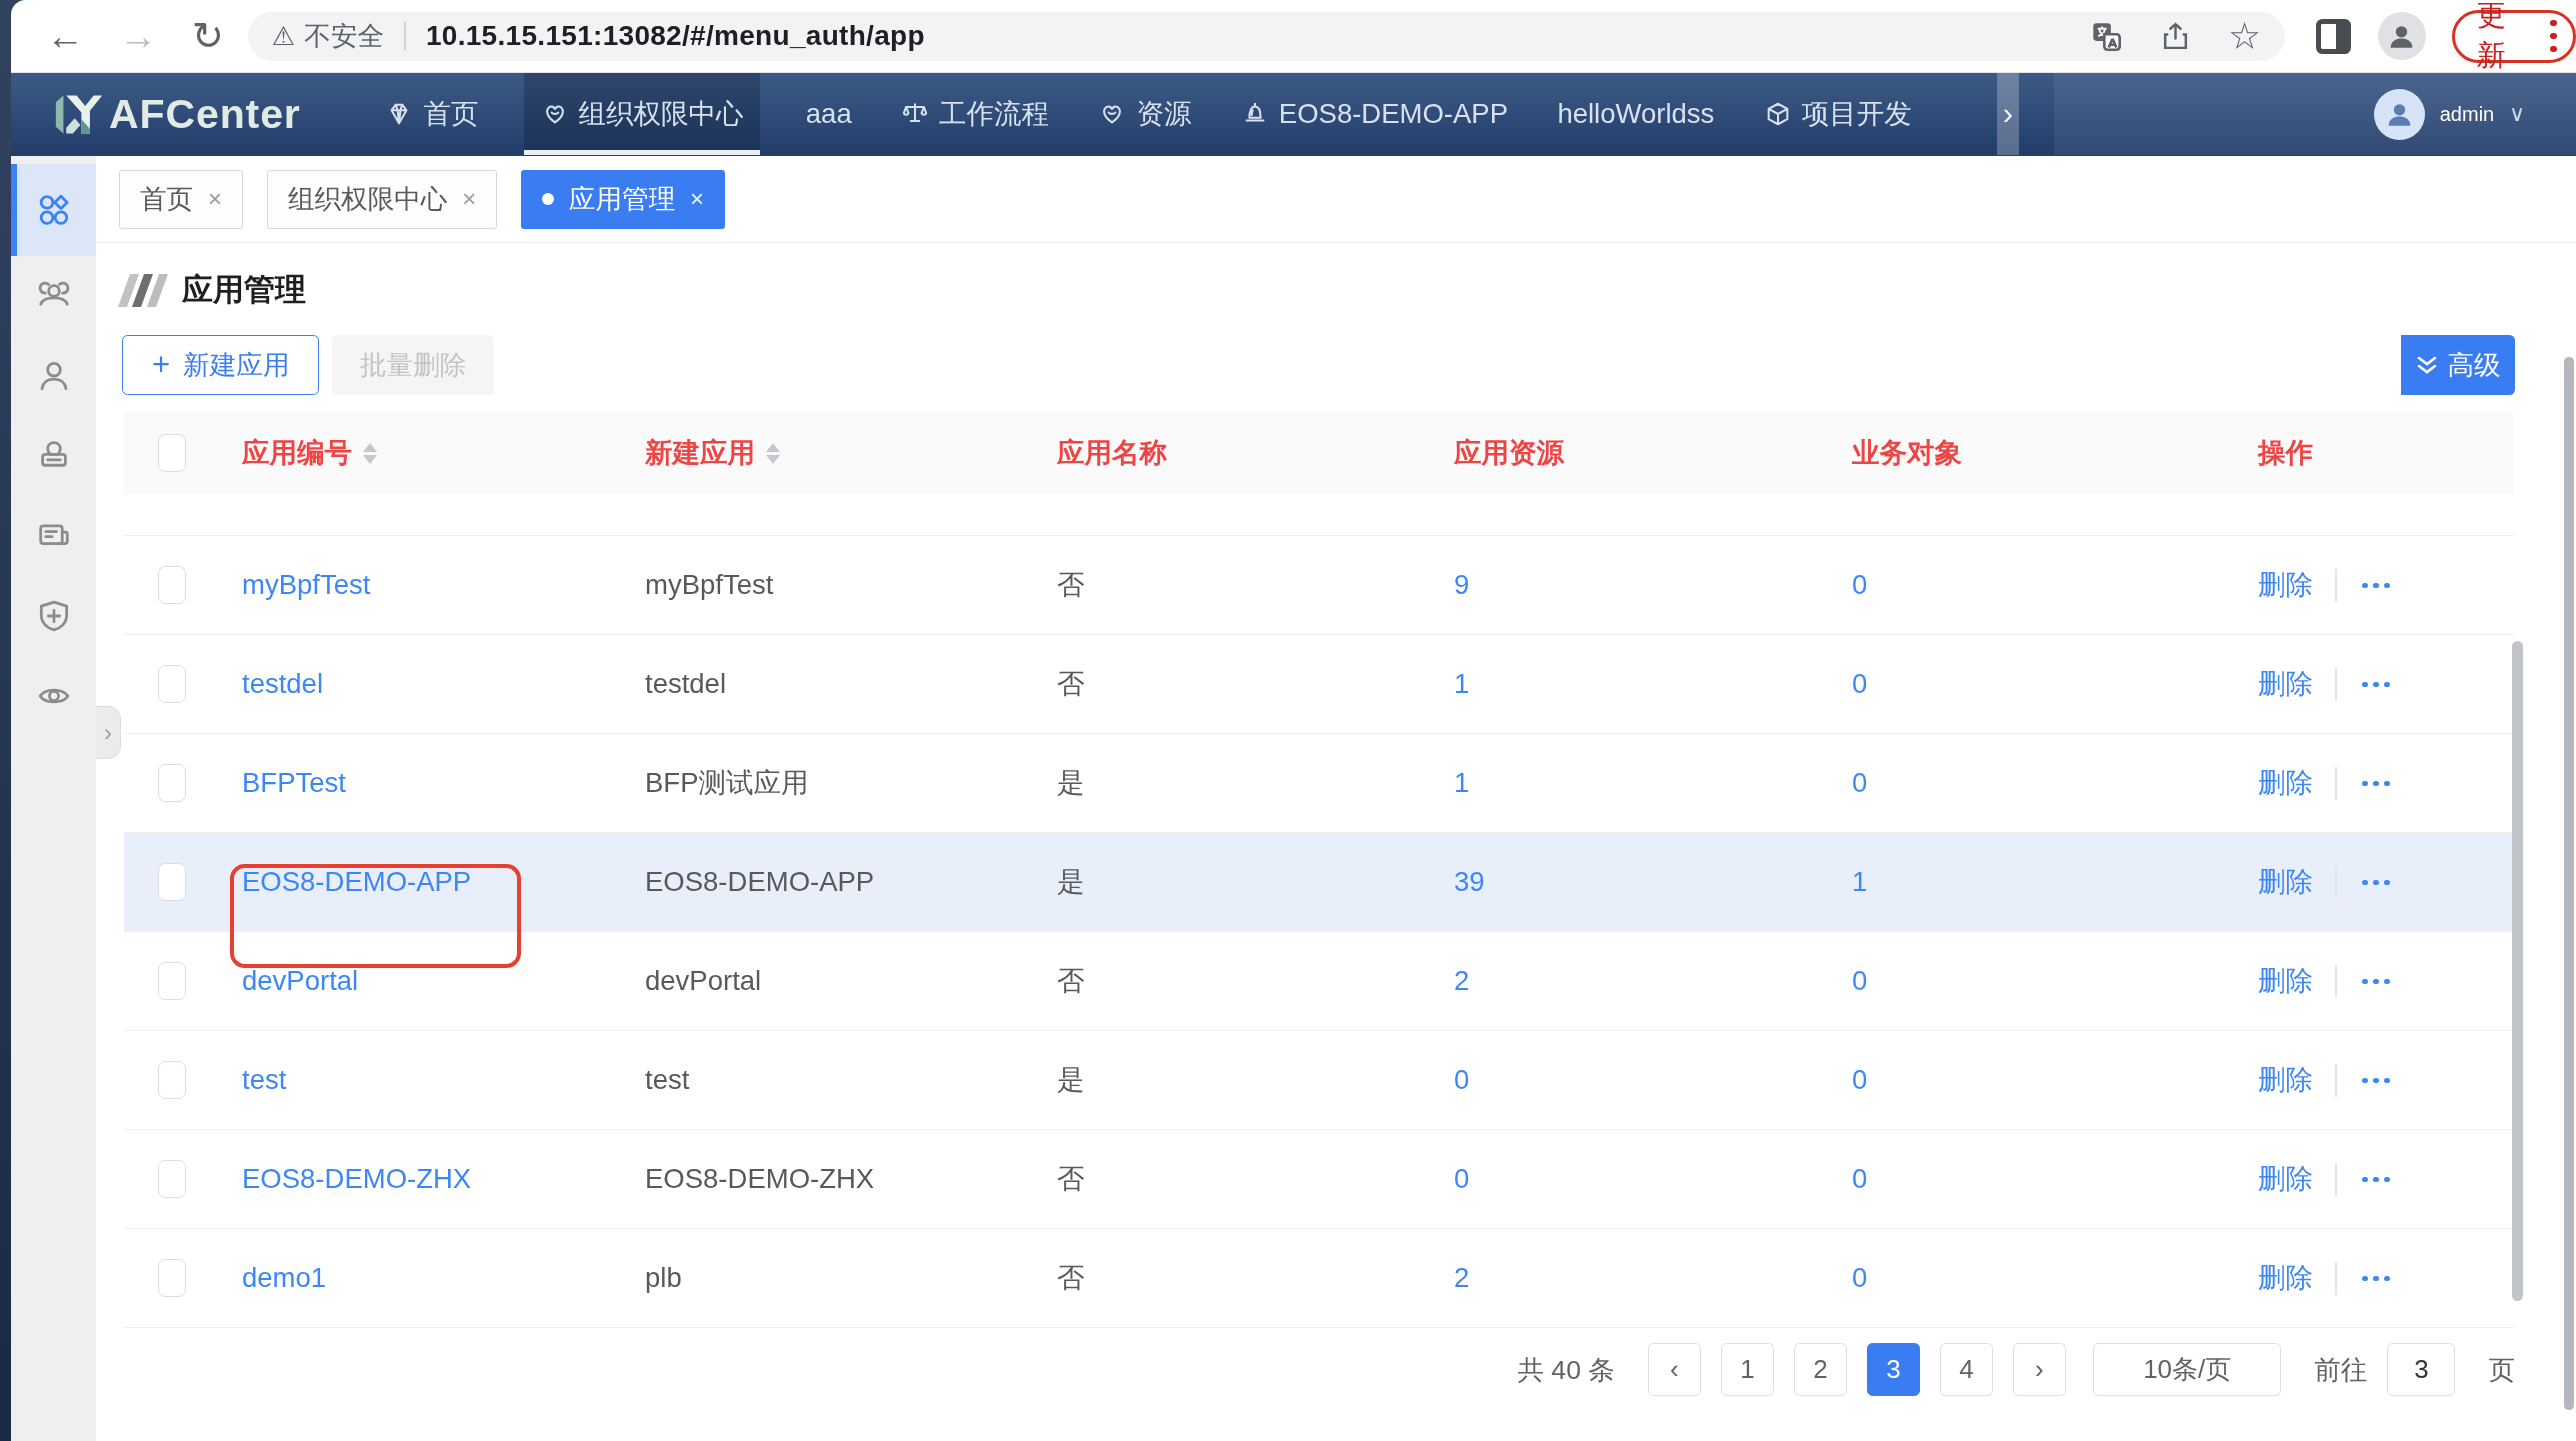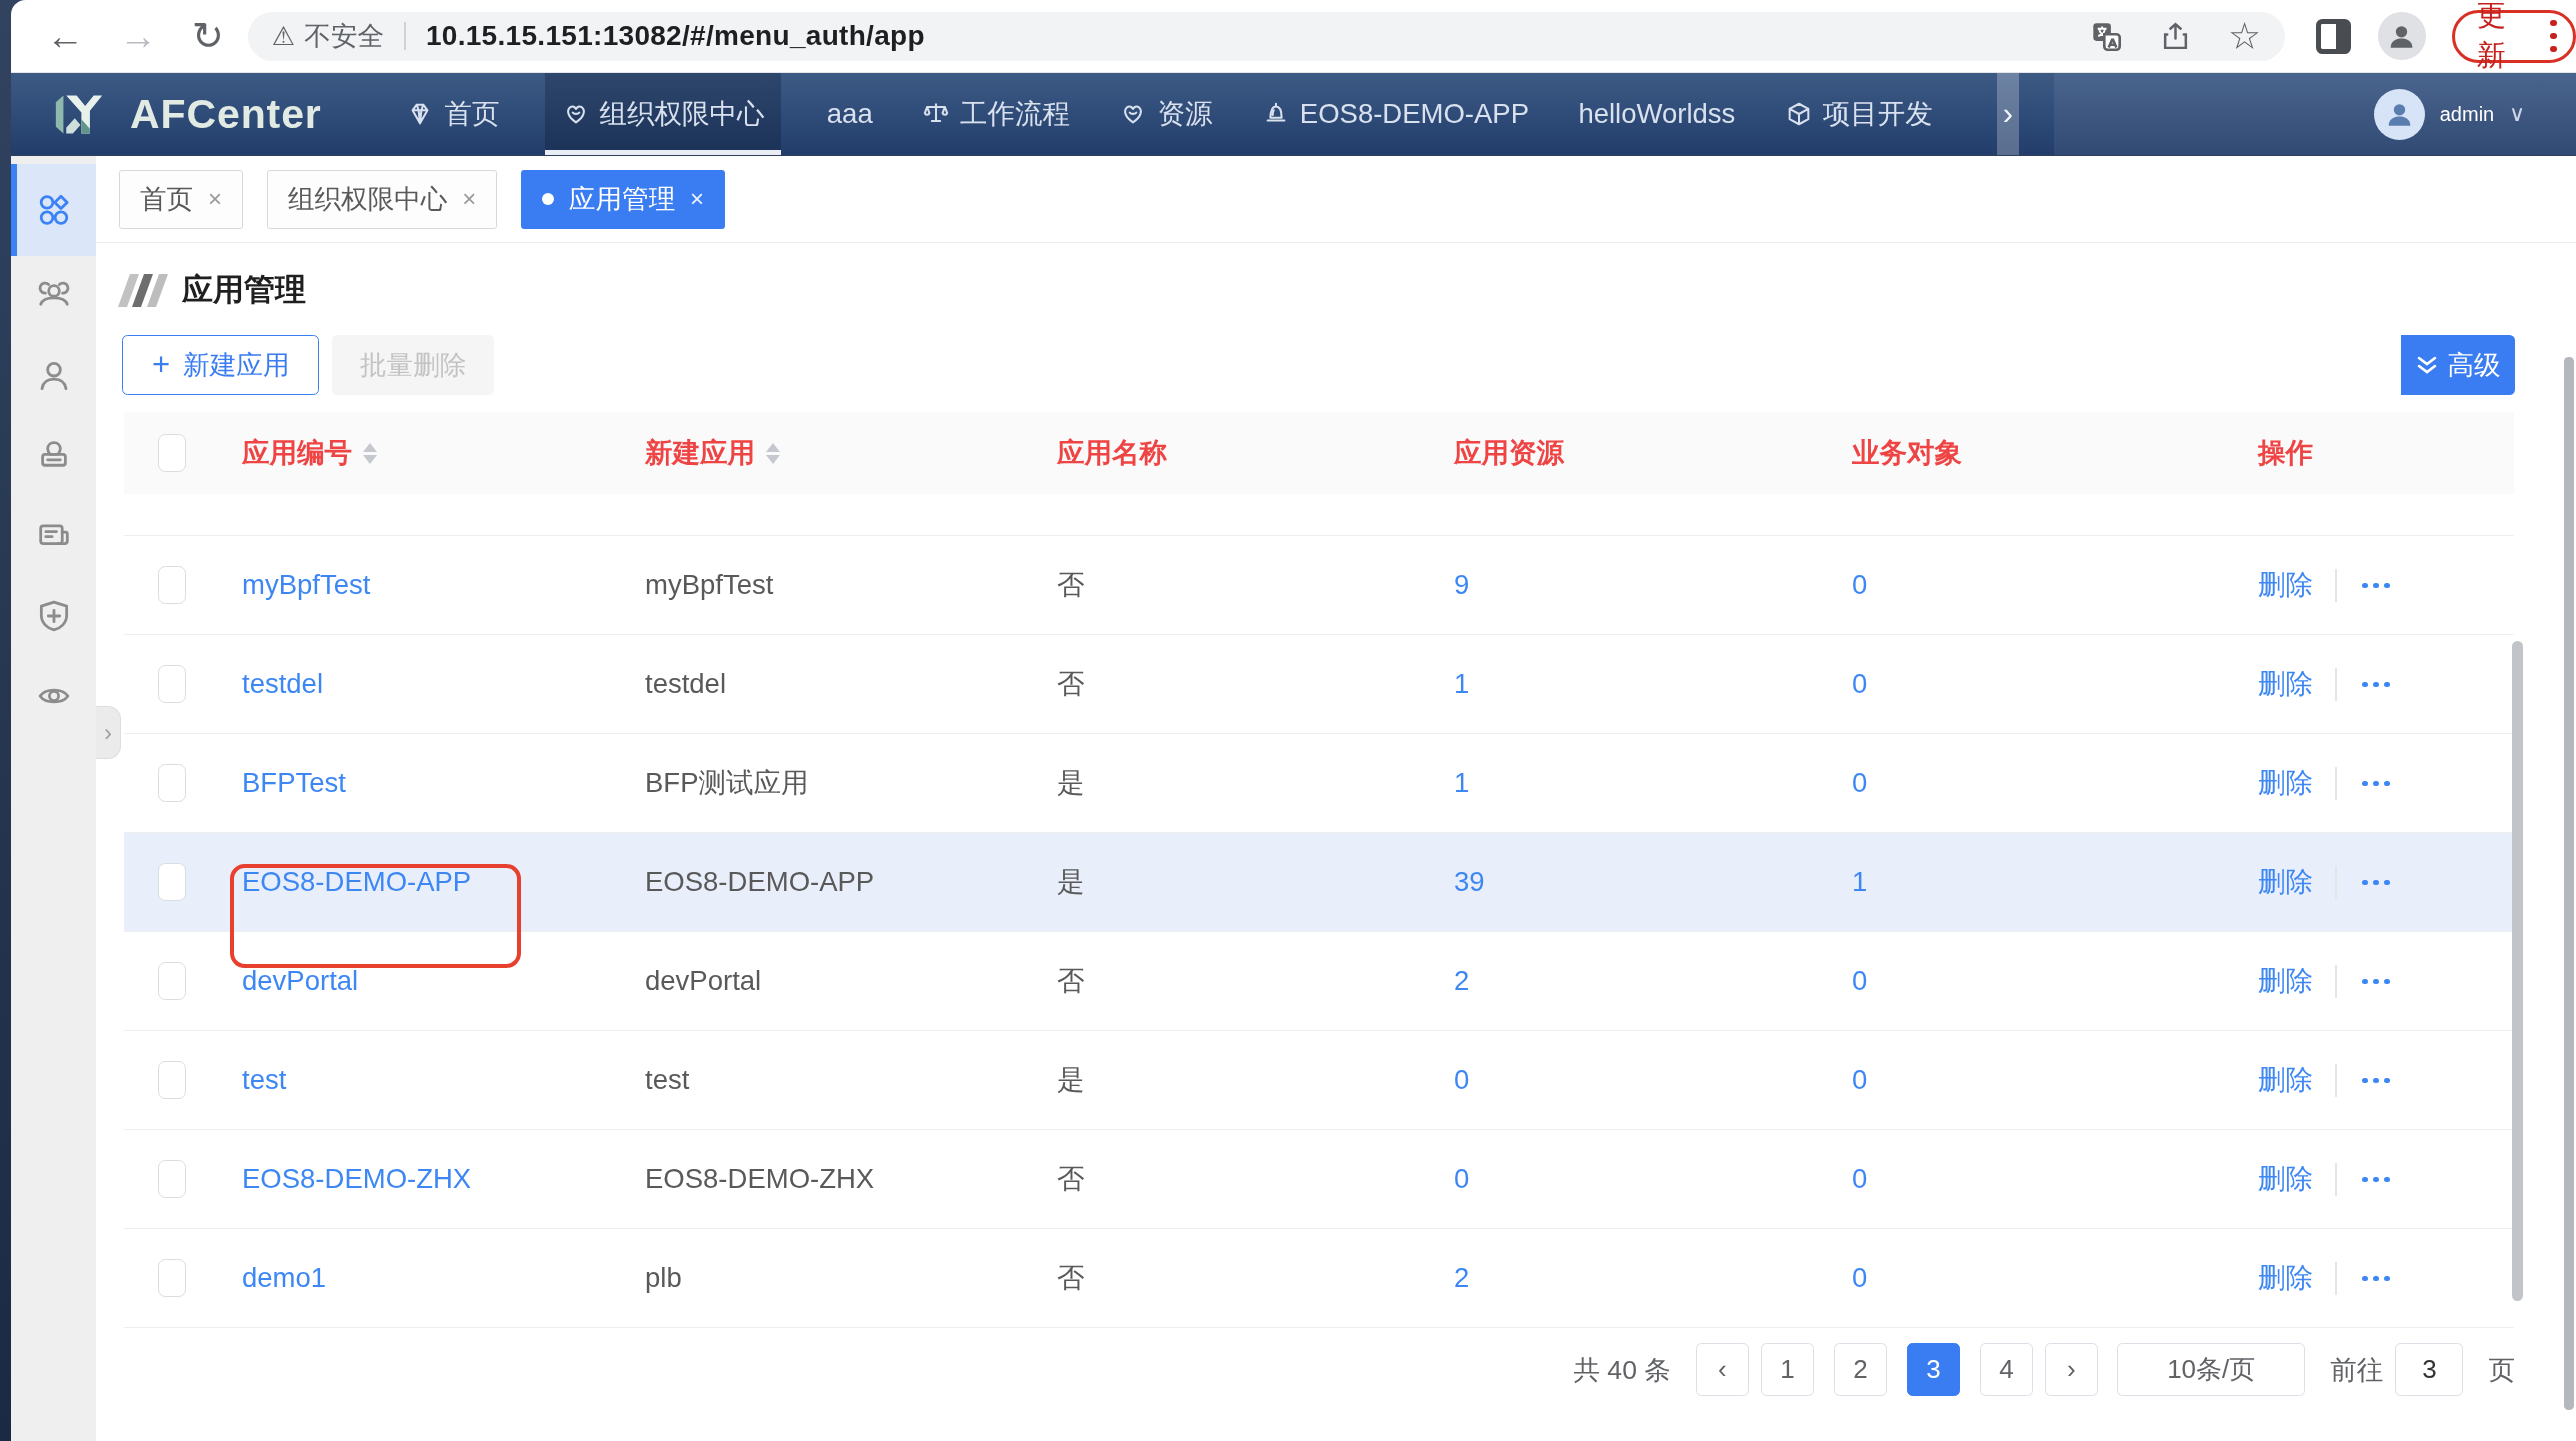--- a/index.html
+++ b/index.html
@@ -26,21 +26,21 @@
     display:flex; align-items:center; justify-content:center; }
   .update-pill { margin-left:26px; height:53px; border:3.7px solid #d93025; border-radius:27.5px;
     display:flex; align-items:center; padding:0 16.5px 0 22px; color:#c5221f; }
   .update-label { font-size:29px; }
   .update-dots { display:flex; flex-direction:column; gap:6.4px; margin-left:16.5px; }
   .update-dots i { width:6.4px; height:6.4px; border-radius:50%; background:#c5221f; }
 
   
   .app-nav { position:absolute; left:11px; top:73px; right:0; height:82px;
     background:linear-gradient(180deg,#3d5a85,#223d6a); display:flex; align-items:center; }
-  .brand { display:flex; align-items:center; margin-left:42px; gap:24px; flex:none; }
+  .brand { display:flex; align-items:center; margin-left:42px; gap:3px; flex:none; }
   .brand-name { font-size:41px; font-weight:bold; color:#e1eae3; letter-spacing:0.9px; }
   .nav-menu { margin-left:81px; height:100%; width:1576px; overflow:hidden; display:flex;
     align-items:stretch; gap:42px; flex:none; }
   .nav-item { display:flex; align-items:center; gap:10px; color:#d9e1ee; font-size:27.5px;
     white-space:nowrap; position:relative; padding:0 3.7px; cursor:pointer; flex:none; }
   .nav-item.active { background:rgba(10,22,44,.28); padding:0 16.5px; }
   .nav-item.active::after { content:""; position:absolute; left:0; right:0; bottom:0; height:4.6px; background:#e9edf4; }
   .nav-item svg { stroke:#d9e1ee; }
   .nav-scroll-band { position:absolute; left:1986px; top:0; bottom:0; width:22px;
     background:rgba(255,255,255,.25); display:flex; align-items:center; justify-content:center; }
@@ -122,21 +122,21 @@
   .ops { gap:0; }
   .ops .divider { width:1.8px; height:33px; background:#e5e5e5; margin:0 22px; }
   .dots { display:flex; gap:5.5px; cursor:pointer; padding:9.2px 3.7px; }
   .dots i { width:5.5px; height:5.5px; border-radius:50%; background:#3d87f5; }
   .code-cell { position:relative; }
   .red-box { position:absolute; left:11px; top:-2.7px; width:291px; height:104px;
     border:4.6px solid #e8402f; border-radius:14.7px; pointer-events:none; }
 
   
   .pagination { margin-top:9.2px; display:flex; align-items:center; justify-content:flex-end;
-    gap:12px; padding-right:61px; height:64px; }
+    gap:20px; padding-right:61px; height:64px; }
   .pg-total { font-size:26.6px; color:#606266; margin-right:13px; }
   .pg-btn { min-width:53px; height:53px; border:1.8px solid #dcdfe6; border-radius:5.5px; background:#fff;
     color:#606266; font-size:26px; display:flex; align-items:center; justify-content:center; cursor:pointer; }
   .pg-btn.active { background:#3a7cf1; border-color:#3a7cf1; color:#fff; }
   .pg-size { width:188px; margin-left:7.3px; }
   .pg-goto { font-size:26.6px; color:#606266; margin-left:13px; }
   .pg-input { width:68px; height:53px; border:1.8px solid #dcdfe6; border-radius:5.5px; text-align:center;
     font-size:26px; color:#333; outline:none; font-family:"Liberation Sans","DejaVu Sans",sans-serif; }
 
   

